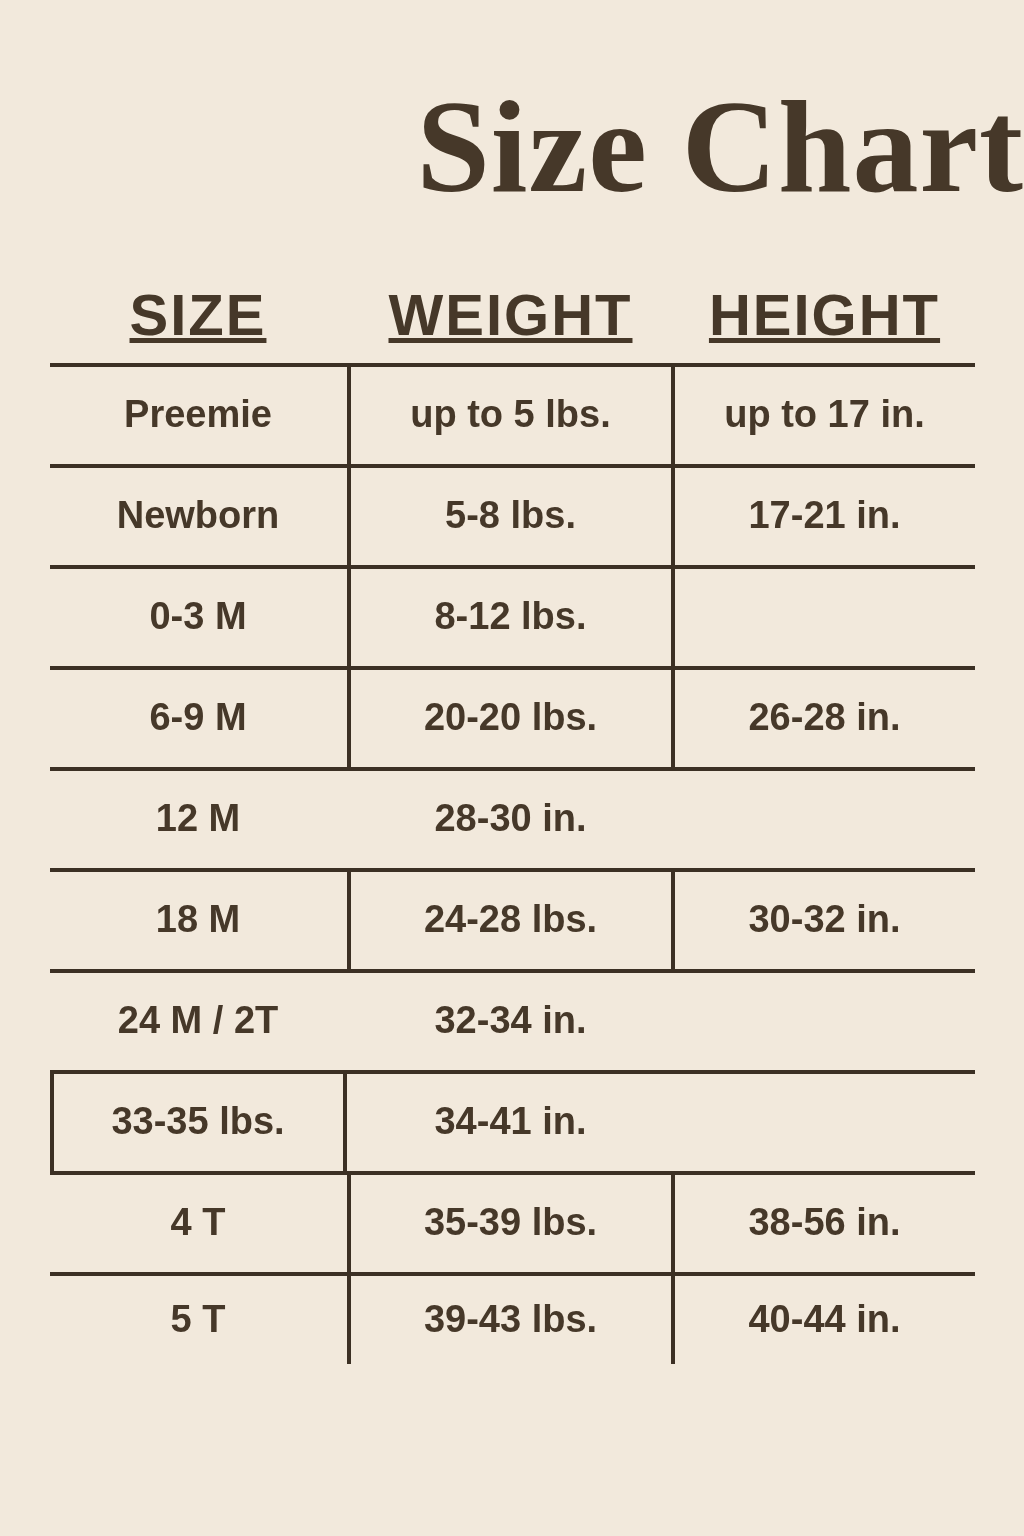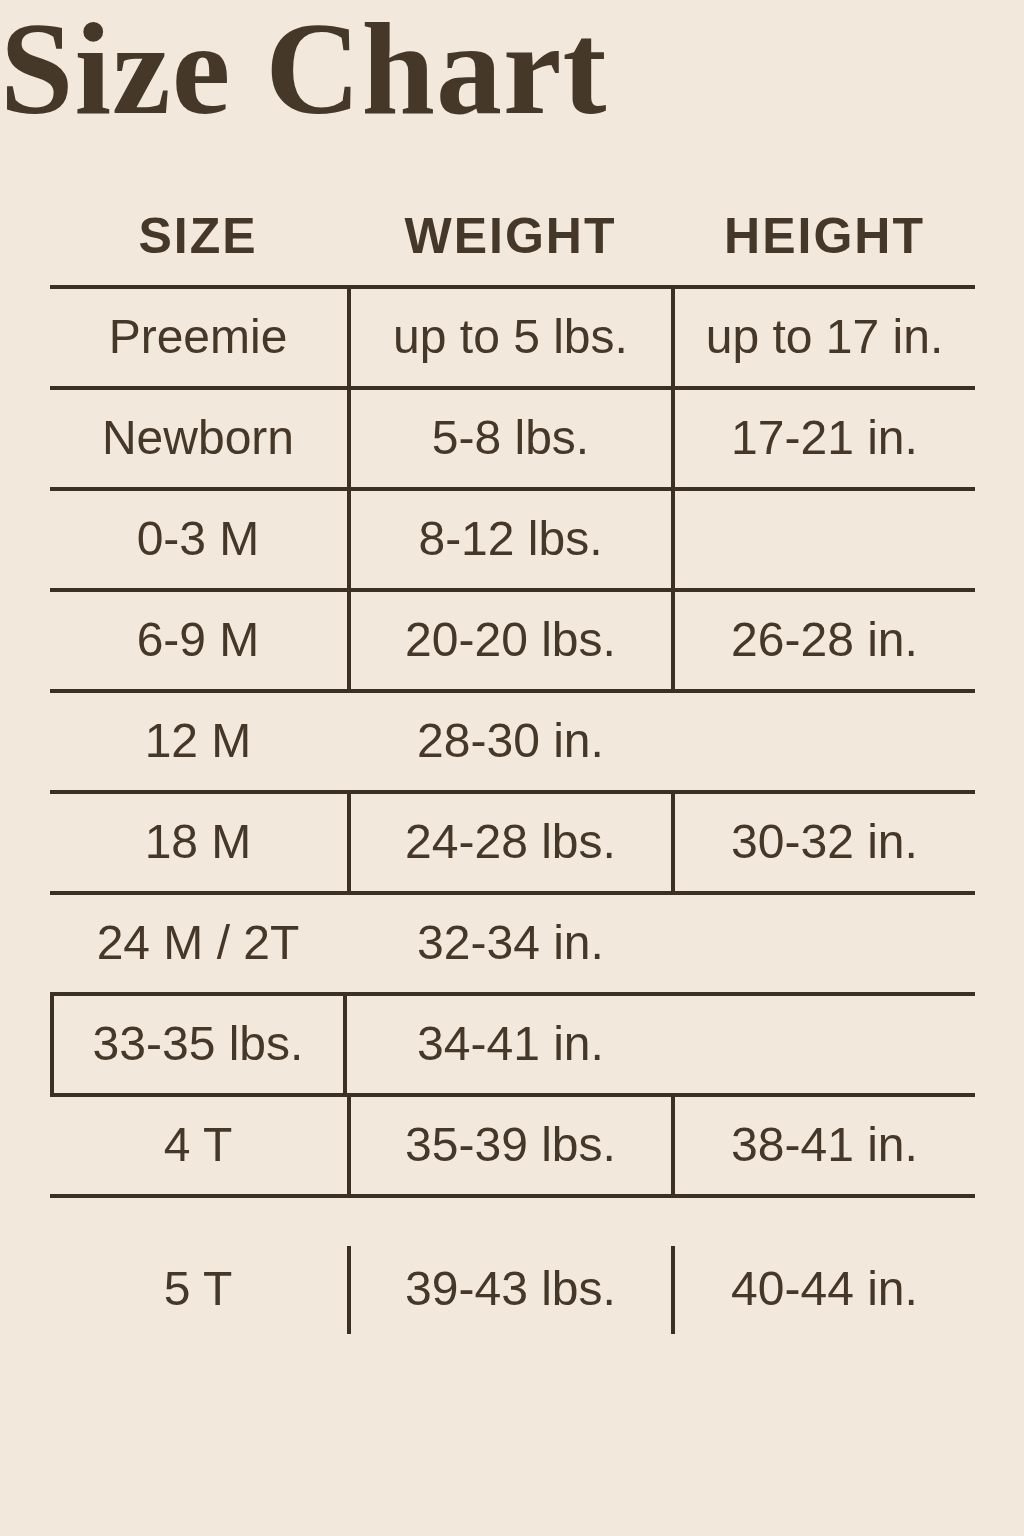--- a/index.html
+++ b/index.html
@@ -15,21 +15,22 @@
     overflow: hidden;
   }
   .page {
     width: 1024px;
     height: 1536px;
     background: var(--background);
     font-family: "Liberation Sans", "DejaVu Sans", sans-serif;
     color: var(--text);
   }
   .title {
-    text-align: left;
+    margin-top: 78px;
+    text-align: right;
     font-family: "Liberation Serif", "DejaVu Serif", serif;
     font-weight: 700;
     font-size: 132px;
     line-height: 1.05;
     color: var(--text);
     letter-spacing: 1px;
   }
   .table {
     width: 925px;
     margin: 0 auto;
@@ -37,43 +38,44 @@
   .header-row {
     margin-top: 50px;
     display: grid;
     grid-template-columns: 297px 328px 300px;
     height: 100px;
     align-items: center;
     border-bottom: 4px solid var(--line);
   }
   .cell {
     text-align: center;
-    font-size: 48px;
+    font-size: 38px;
     line-height: 1.1;
     color: var(--text);
     align-self: stretch;
     display: flex;
     align-items: center;
     justify-content: center;
+    font-weight: bold;
   }
   .cell.header {
     font-weight: 700;
-    font-size: 50px;
+    font-size: 58px;
     letter-spacing: 2px;
+    text-decoration: underline;
   }
   .row {
     display: grid;
     grid-template-columns: 297px 328px 300px;
     height: 101px;
     border-bottom: 4px solid var(--line);
   }
   .row:last-child {
     border-bottom: none;
     height: 88px;
-    margin-top: 48px;
   }
   .cell.mid {
     border-left: 4px solid var(--line);
     border-right: 4px solid var(--line);
   }
 </style>
 </head>
 <body>
 
 <div class="page">
@@ -127,21 +129,21 @@
   </div>
 
   <div class="row">
     <div class="cell mid">33-35 lbs.</div>
     <div class="cell">34-41 in.</div>
   </div>
 
   <div class="row">
     <div class="cell">4 T</div>
     <div class="cell mid">35-39 lbs.</div>
-    <div class="cell">38-41 in.</div>
+    <div class="cell">38-56 in.</div>
   </div>
 
   <div class="row">
     <div class="cell">5 T</div>
     <div class="cell mid">39-43 lbs.</div>
     <div class="cell">40-44 in.</div>
   </div>
 </div>
   </div>
 </div>

